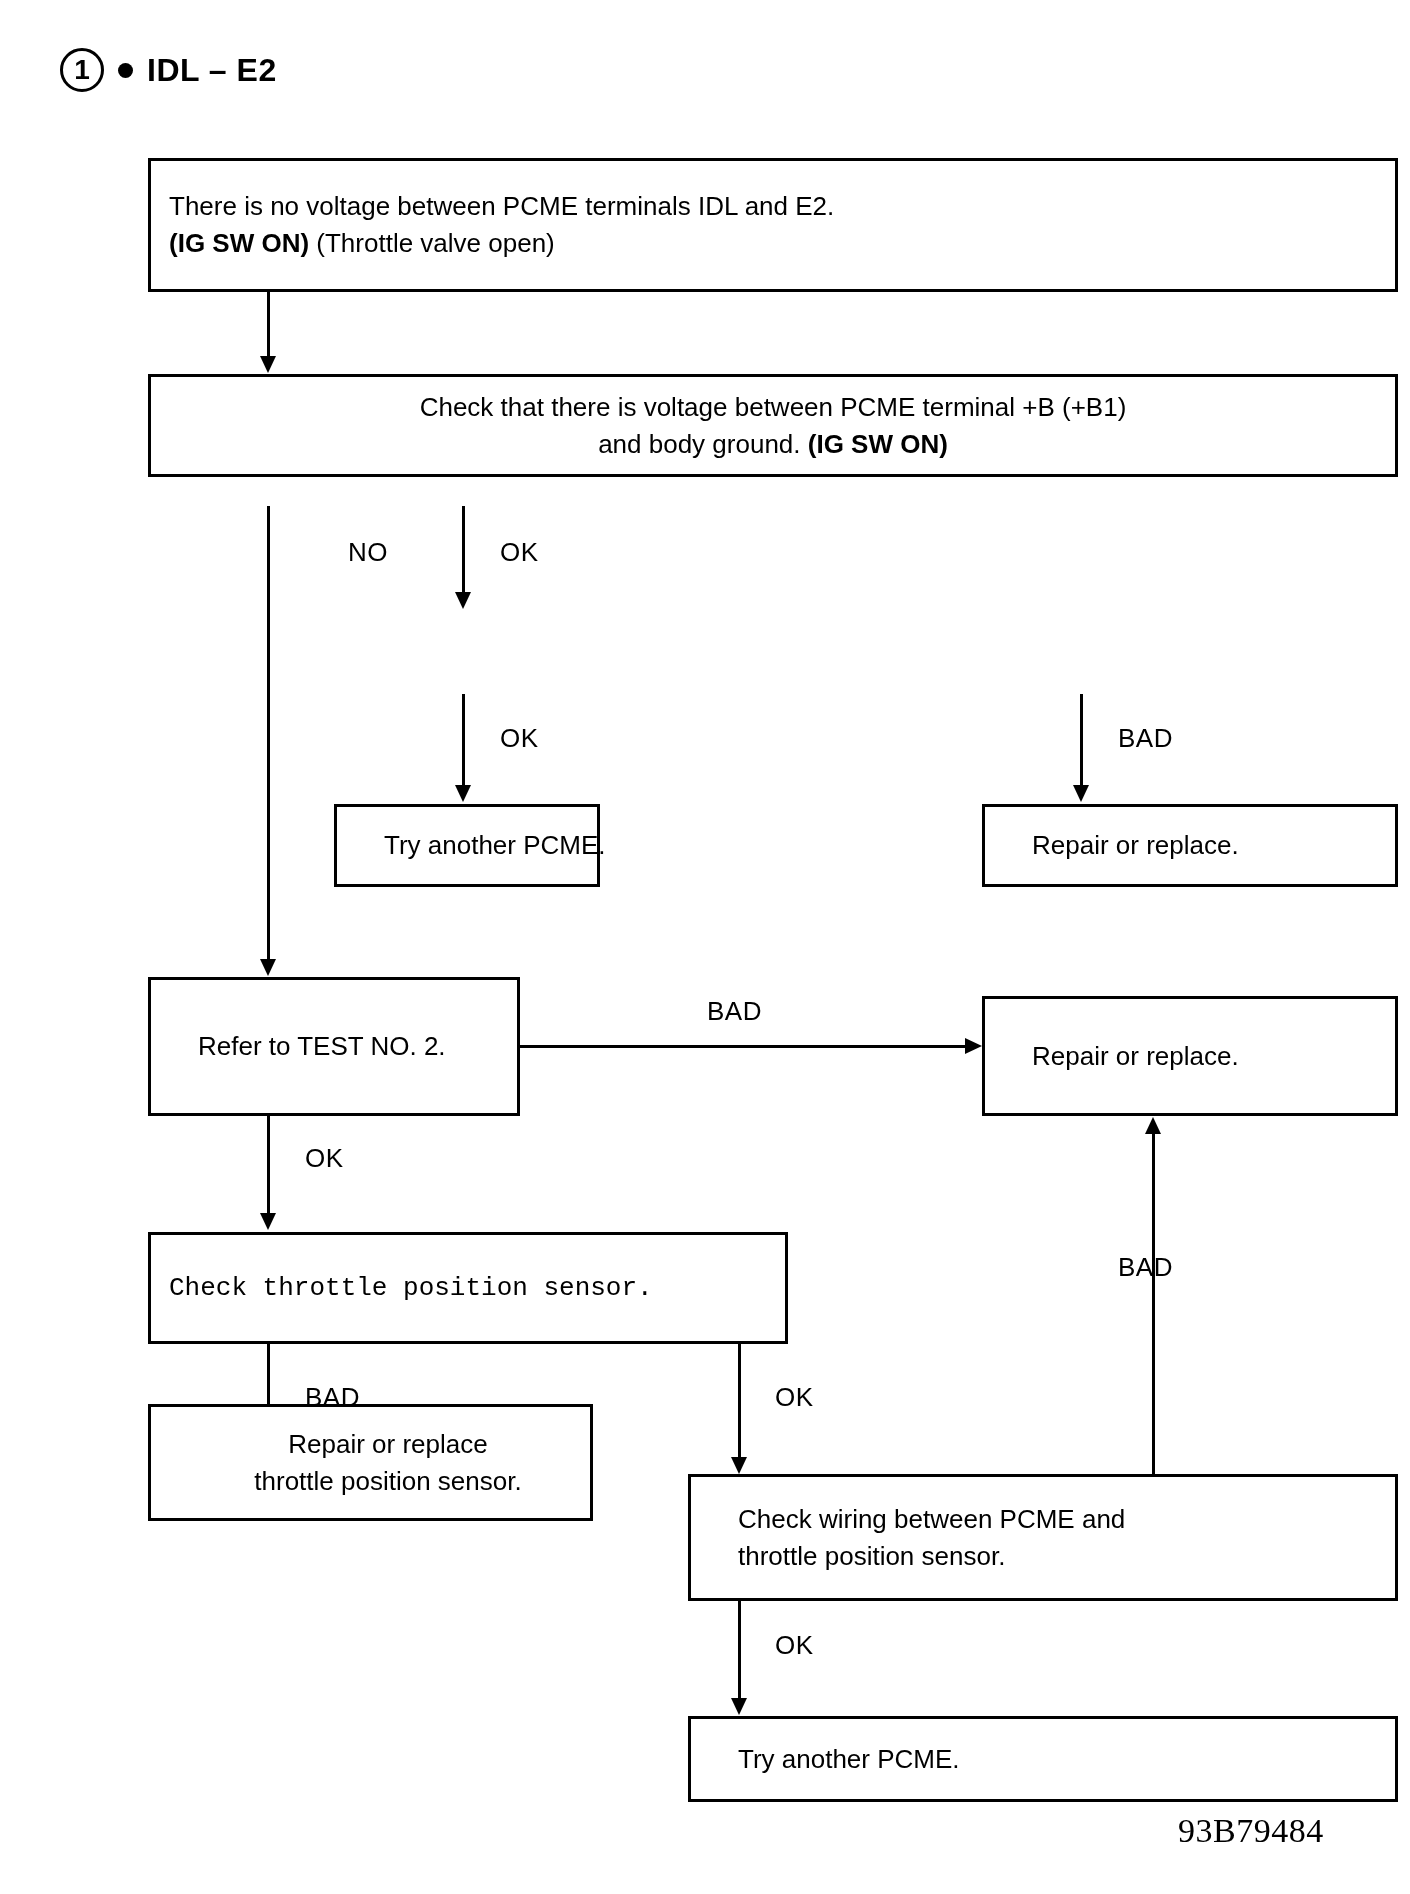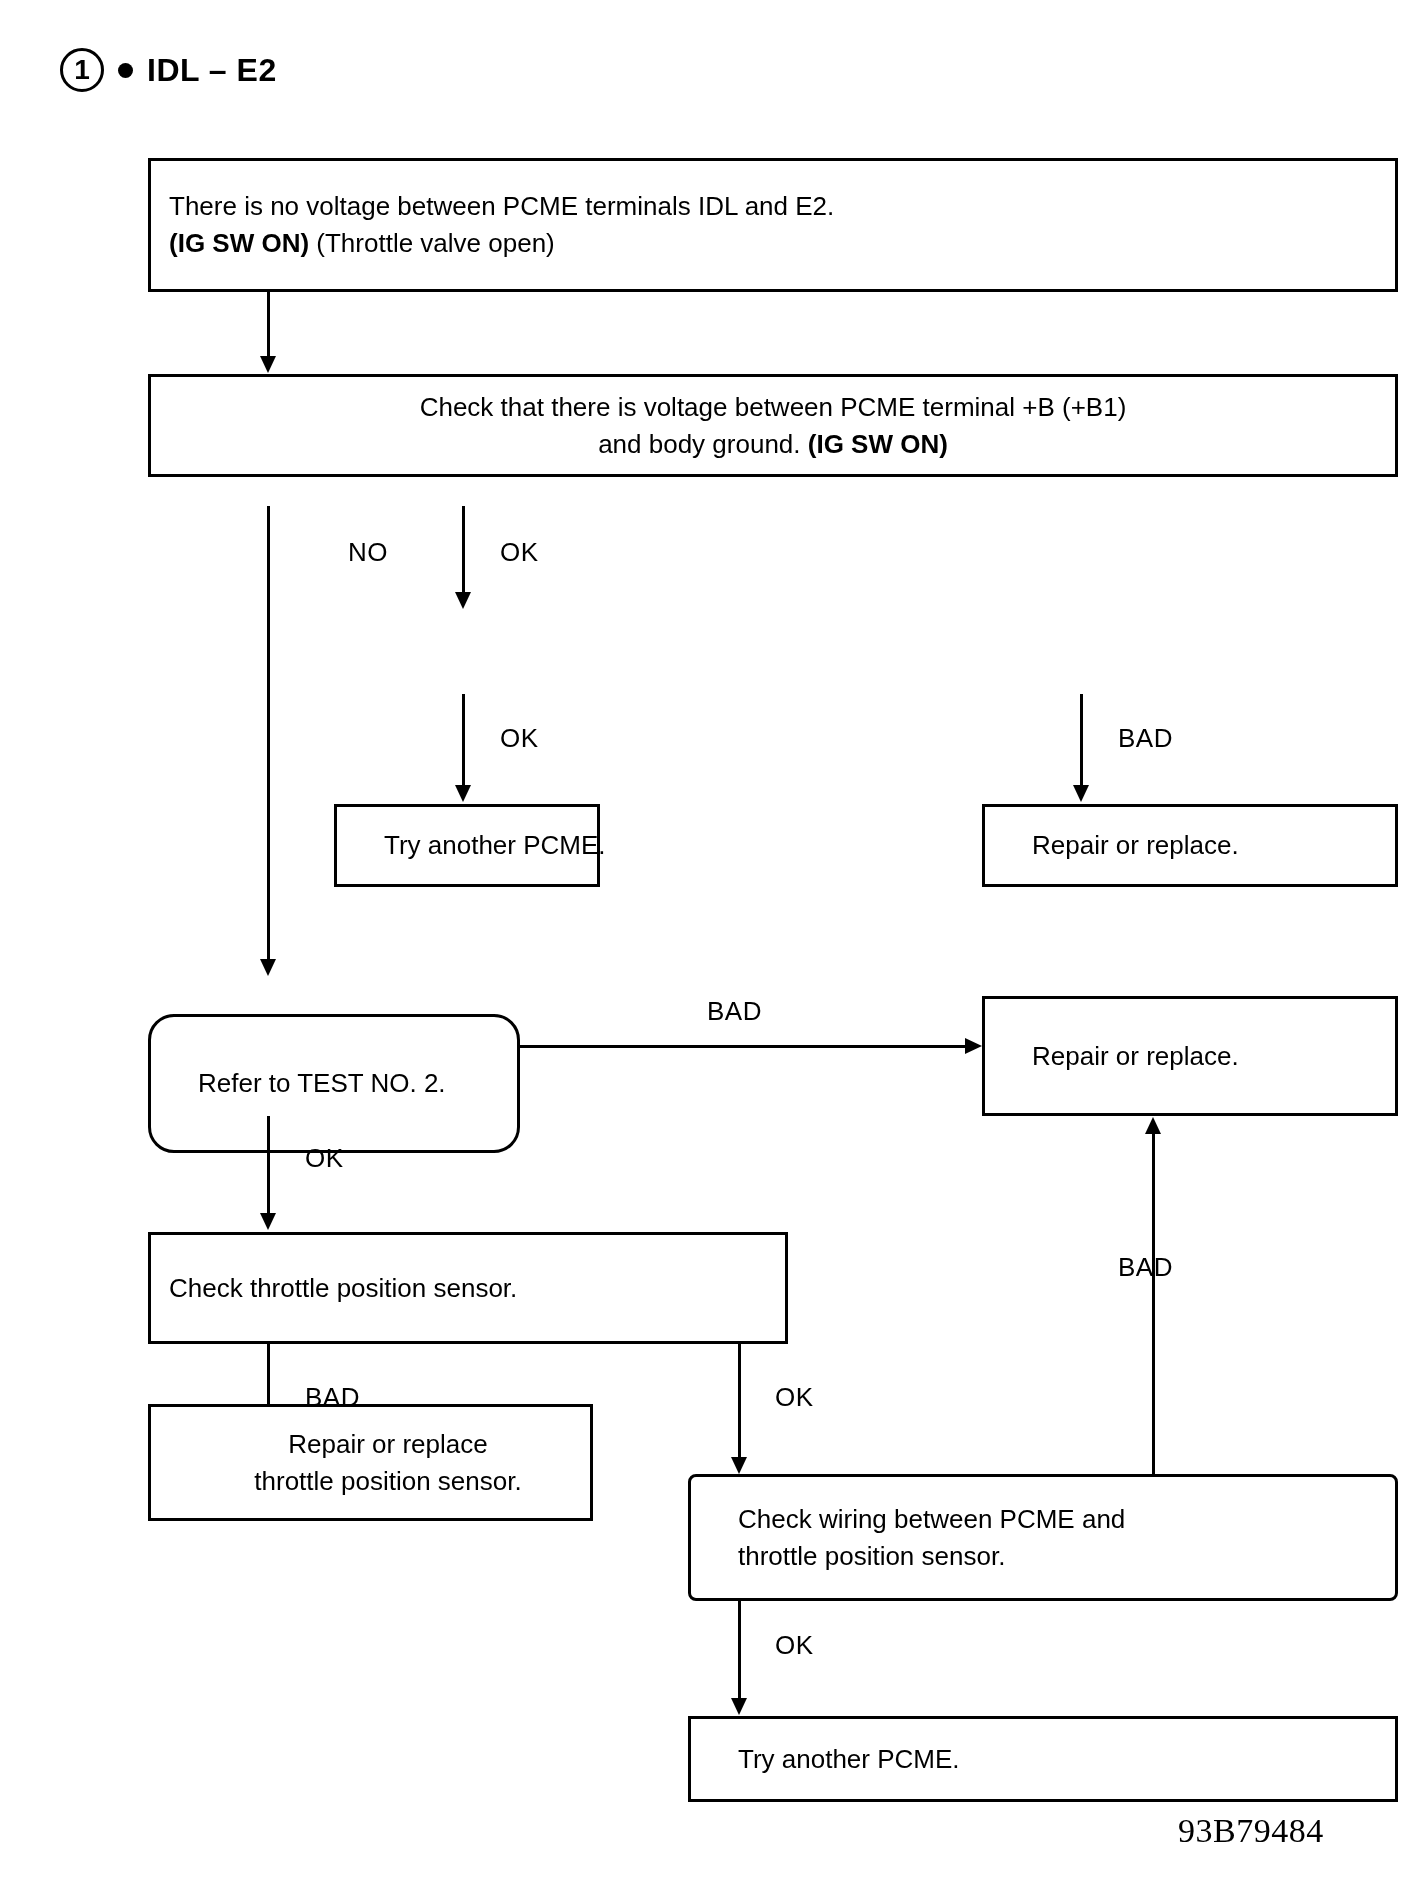--- a/index.html
+++ b/index.html
@@ -170,54 +170,54 @@
   <div class="edge-label" style="left:1118px; top:723px;">BAD</div>
 
   <div class="box tight" style="left:334px; top:804px; width:266px; height:83px;">
     <div class="line">Try another PCME.</div>
   </div>
 
   <div class="box tight" style="left:982px; top:804px; width:416px; height:83px;">
     <div class="line">Repair or replace.</div>
   </div>
 
-  <div class="box tight" style="left:148px; top:1014px; width:372px; height:139px;border-radius:26px;">
+  <div class="box tight" style="left:148px; top:977px; width:372px; height:139px;">
     <div class="line">Refer to TEST NO. 2.</div>
   </div>
 
   <div class="hline" style="left:520px; top:1045px; width:450px;"></div>
   <div class="arrow-right" style="left:965px; top:1038px;"></div>
   <div class="edge-label" style="left:707px; top:996px;">BAD</div>
 
   <div class="box tight" style="left:982px; top:996px; width:416px; height:120px;">
     <div class="line">Repair or replace.</div>
   </div>
 
   <div class="vline" style="left:267px; top:1116px; width:3px; height:97px;"></div>
   <div class="arrow-down" style="left:260px; top:1213px;"></div>
   <div class="edge-label" style="left:305px; top:1143px;">OK</div>
 
-  <div class="box" style="left:148px; top:1232px; width:640px; height:112px;">
+  <div class="box" style="left:148px; top:1232px; width:640px; height:112px;font-family:Liberation Mono, monospace;">
     <div class="line">Check throttle position sensor.</div>
   </div>
 
   <div class="vline" style="left:267px; top:1344px; width:3px; height:113px;"></div>
   <div class="arrow-down" style="left:260px; top:1457px;"></div>
   <div class="edge-label" style="left:305px; top:1382px;">BAD</div>
 
   <div class="vline" style="left:738px; top:1344px; width:3px; height:113px;"></div>
   <div class="arrow-down" style="left:731px; top:1457px;"></div>
   <div class="edge-label" style="left:775px; top:1382px;">OK</div>
 
   <div class="box tight" style="left:148px; top:1404px; width:445px; height:117px;align-items:center;">
     <div class="line">Repair or replace</div>
     <div class="line">throttle position sensor.</div>
   </div>
 
-  <div class="box tight" style="left:688px; top:1474px; width:710px; height:127px;border-radius:8px;">
+  <div class="box tight" style="left:688px; top:1474px; width:710px; height:127px;">
     <div class="line">Check wiring between PCME and</div>
     <div class="line">throttle position sensor.</div>
   </div>
 
   <div class="vline" style="left:1152px; top:1134px; height:340px;"></div>
   <div class="arrow-up" style="left:1145px; top:1117px;"></div>
   <div class="edge-label" style="left:1118px; top:1252px;">BAD</div>
 
   <div class="vline" style="left:738px; top:1601px; height:97px;"></div>
   <div class="arrow-down" style="left:731px; top:1698px;"></div>

